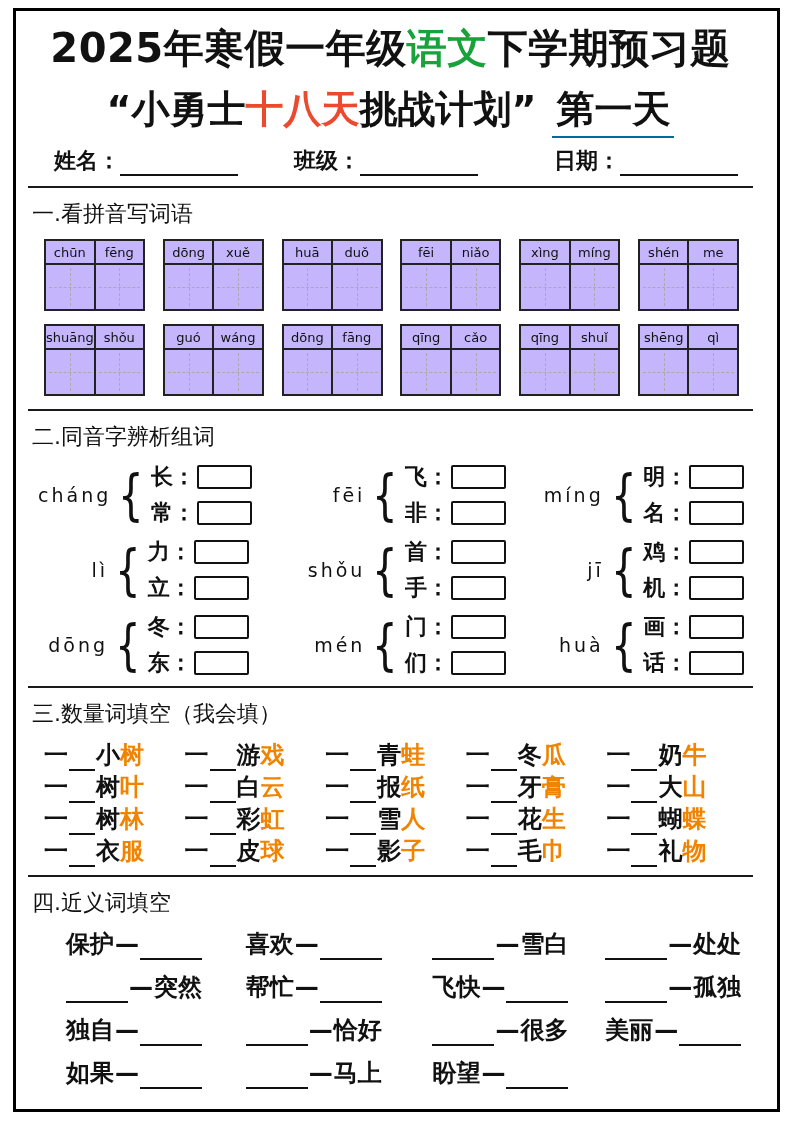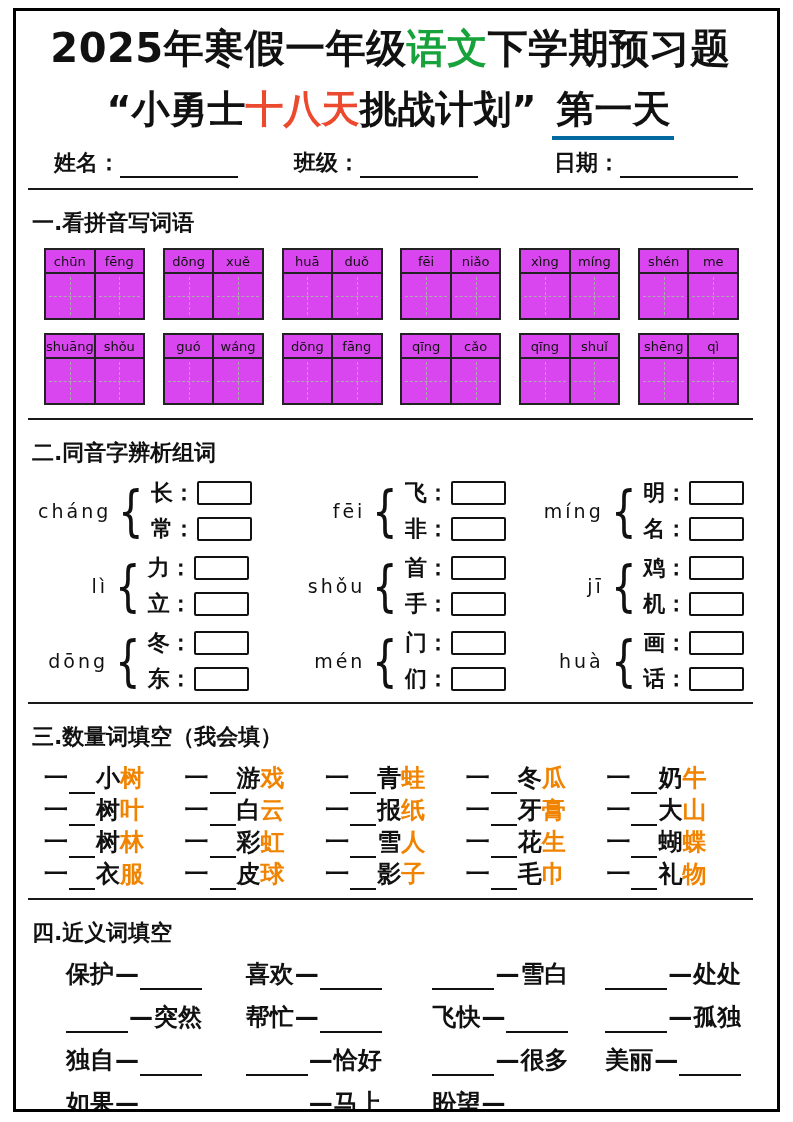--- a/index.html
+++ b/index.html
@@ -12,34 +12,34 @@
   .frame {
     position:absolute; left:13px; top:8px; right:13px; bottom:10px;
     border:3px solid #000; padding:8px 24px 8px 12px; overflow:hidden;
   }
   .green { color:var(--green); }
   .red { color:var(--red); }
   .orange { color:var(--orange); }
 
   .title { margin:2px 0 0; text-align:center; font-size:40px; font-weight:900; white-space:nowrap; letter-spacing:0.5px; }
   .subtitle { margin:8px 0 0; text-align:center; font-size:38px; font-weight:600; white-space:nowrap; }
-  .day { display:inline-block; border-bottom:4px solid #0369a1; padding:0 4px 1px; margin-left:16px; }
+  .day { display:inline-block; border-bottom:2px solid #0369a1; padding:0 4px 1px; margin-left:16px; }
 
   .info-row { display:flex; align-items:flex-end; margin:8px 0 10px 26px; font-size:22px; font-weight:700; }
   .blank-line { display:inline-block; border-bottom:2px solid #111; height:1em; vertical-align:bottom; }
   .info-item .blank-line { width:118px; }
   .info-class { margin-left:56px; }
   .info-date { margin-left:76px; }
 
   .sec { border-top:2px solid #1a1a1a; margin-top:8px; padding-top:6px; }
-  .sec-heading { font-size:22px; font-weight:700; margin:12px 0 10px 4px; }
+  .sec-heading { font-size:22px; font-weight:400; margin:5px 0 10px 4px; }
 
   
   .pinyin-row { display:flex; justify-content:space-between; margin:0 14px 13px 16px; }
-  .pbox { width:101px; border:2px solid #222; background:#d946ef; }
+  .pbox { width:101px; border:2px solid #222; background:#c4b5fd; }
   .pbox-top { display:flex; border-bottom:2px solid #222; }
   .pcell { flex:1; text-align:center; font-size:13px; padding:4px 0 3px; font-weight:500; white-space:nowrap; overflow:hidden; }
   .pcell + .pcell { border-left:2px solid #222; }
   .pbox-bottom { display:flex; height:44px; }
   .wcell { flex:1; position:relative; }
   .wcell + .wcell { border-left:2px solid #222; }
   .wcell::before { content:""; position:absolute; left:3px; right:3px; top:50%; border-top:1.5px dashed #aaa; }
   .wcell::after  { content:""; position:absolute; top:3px; bottom:3px; left:50%; border-left:1.5px dashed #aaa; }
 
   

